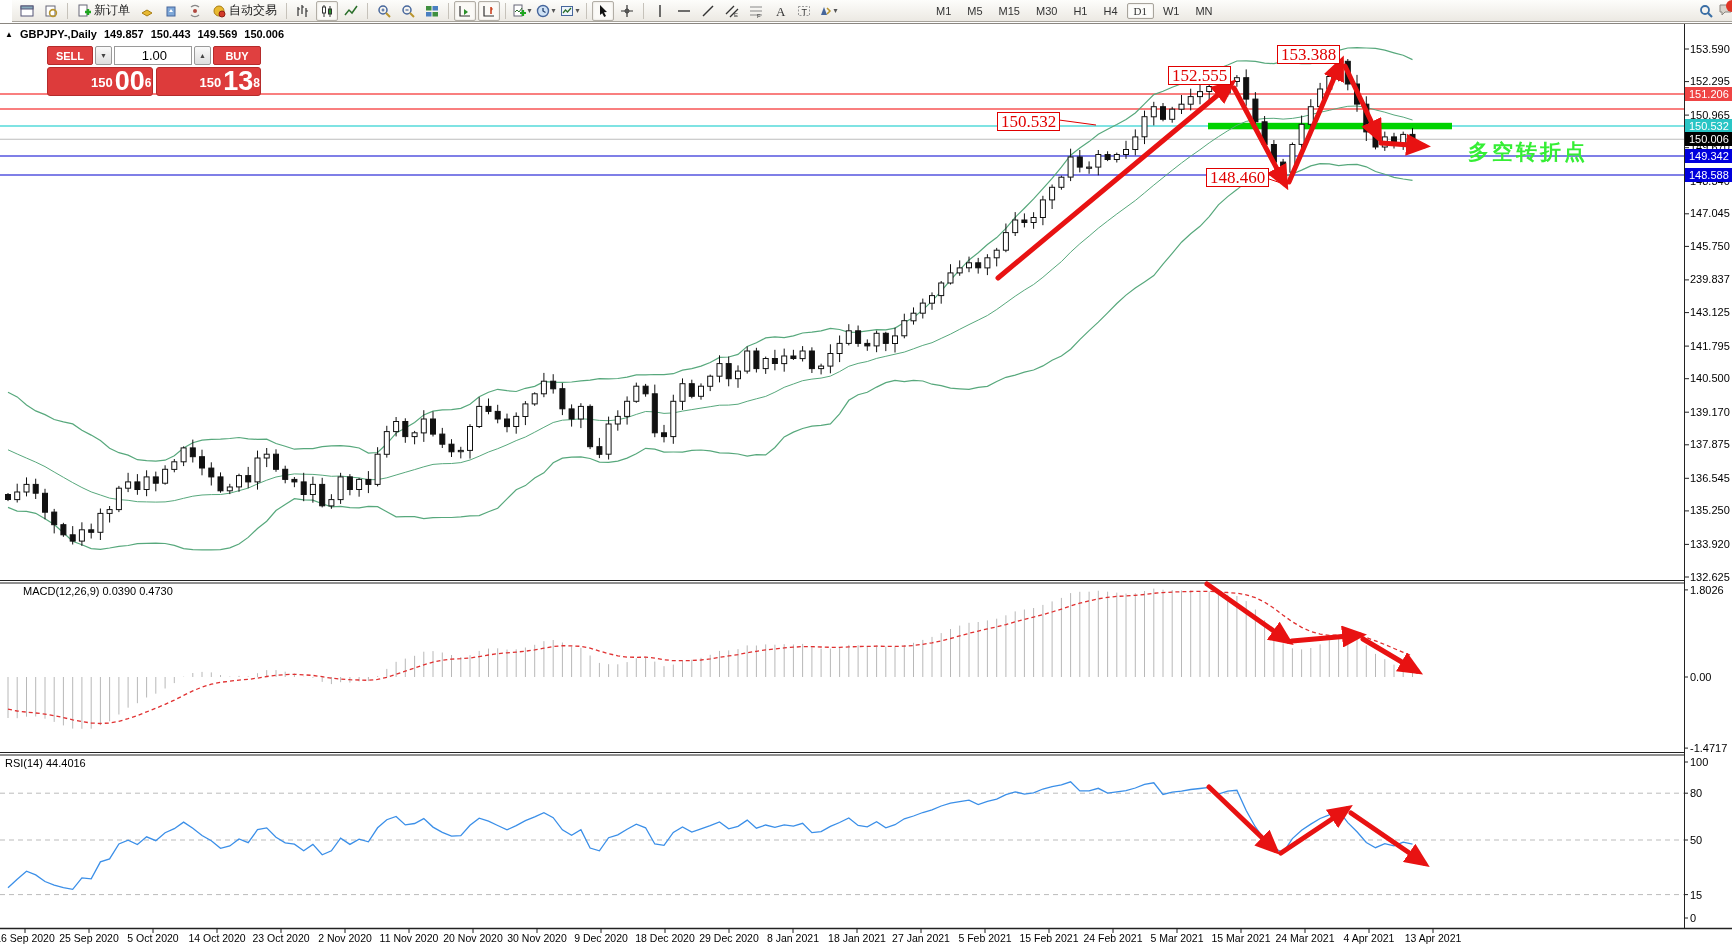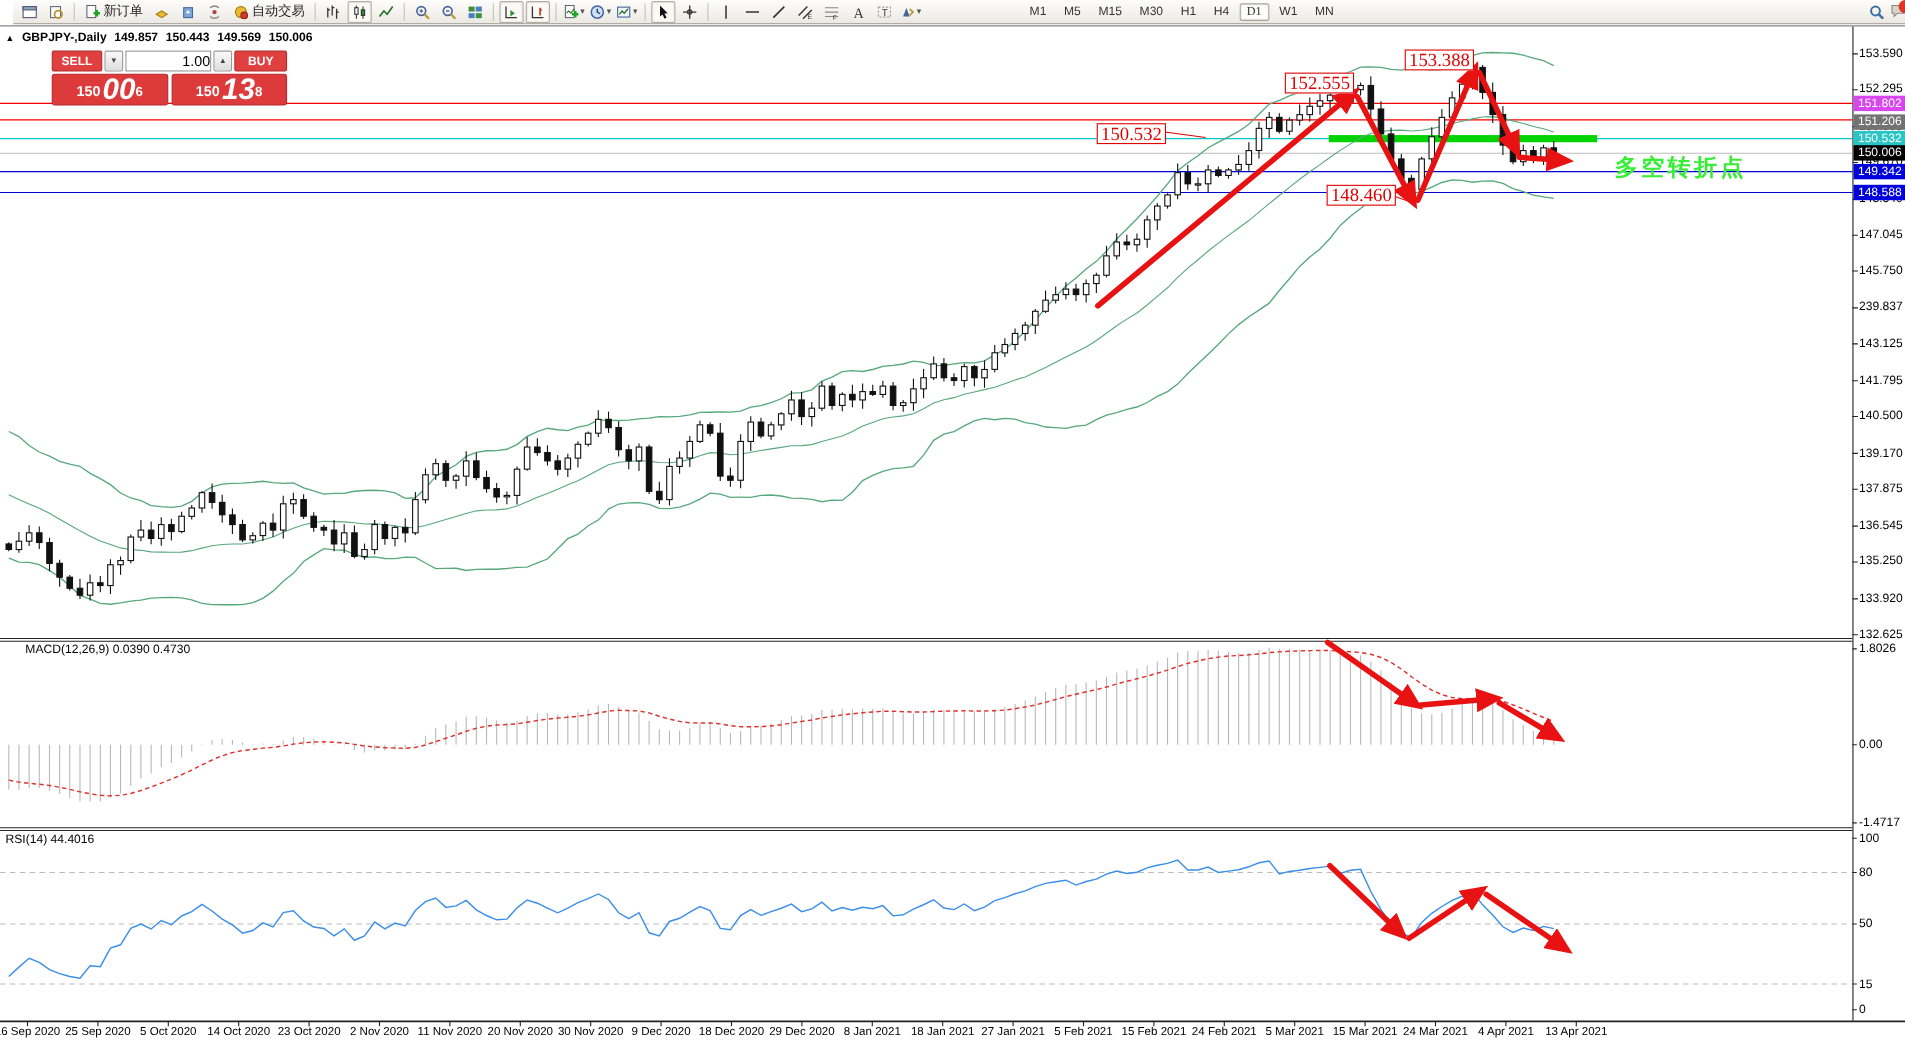--- a/index.html
+++ b/index.html
@@ -31,26 +31,26 @@
   #ohlc-line .tri{font-size:8px;}
   
   #oneclick{position:absolute;left:5px;top:46px;width:214px;margin-left:42px;}
   #oc-row1{display:flex;height:19px;gap:2px;}
   .oc-btn{background:#e04040;border:1px solid #b52b2b;color:#fff;font-size:11px;font-weight:bold;
           display:flex;align-items:center;justify-content:center;border-radius:2px;}
   #oc-sell{width:44px;} #oc-buy{width:46px;}
   .oc-spin{width:15px;background:linear-gradient(#fafafa,#dedede);border:1px solid #9a9a9a;
            display:flex;align-items:center;justify-content:center;font-size:7px;color:#444;border-radius:2px;}
   #oc-vol{flex:1;background:#fff;border:1px solid #9a9a9a;font-size:13px;display:flex;
-          align-items:center;justify-content:flex-end;padding-right:0;}
+          align-items:center;justify-content:flex-end;padding-right:24px;}
   #oc-row2{display:flex;gap:3px;margin-top:2px;height:29px;}
   .oc-price{flex:1;background:#dd3b3b;border:1px solid #b52b2b;border-radius:3px;color:#fff;
-            display:flex;align-items:flex-end;justify-content:center;padding-bottom:1px;}
+            display:flex;align-items:flex-end;justify-content:flex-end;padding-bottom:1px;}
   .oc-small{font-size:13px;font-weight:bold;margin-right:2px;line-height:22px;}
-  .oc-big{font-size:27px;font-weight:bold;line-height:26px;font-style:italic;}
+  .oc-big{font-size:27px;font-weight:bold;line-height:26px;}
   .oc-sup{font-size:12px;font-weight:bold;line-height:30px;align-self:flex-start;}
   
   .plabel{position:absolute;background:#fff;border:1px solid #e00000;color:#e00000;
           font-family:"Liberation Serif",serif;font-size:17px;line-height:17px;padding:0 3px;z-index:6;}
   #note-cn{position:absolute;font-size:21px;letter-spacing:3px;font-weight:bold;z-index:6;}
   
   .ax-tick{position:absolute;left:1690px;font-size:11px;color:#000;white-space:nowrap;}
   .ax-badge{position:absolute;left:1685px;width:47px;height:14px;font-size:11px;color:#fff;
             line-height:14px;padding-left:4px;box-sizing:border-box;z-index:5;}
   .panel-label{position:absolute;font-size:11px;color:#000;z-index:4;}
@@ -866,21 +866,21 @@
       <div class="ax-tick" style="top:306px">143.125</div>
       <div class="ax-tick" style="top:340px">141.795</div>
       <div class="ax-tick" style="top:372px">140.500</div>
       <div class="ax-tick" style="top:406px">139.170</div>
       <div class="ax-tick" style="top:438px">137.875</div>
       <div class="ax-tick" style="top:472px">136.545</div>
       <div class="ax-tick" style="top:504px">135.250</div>
       <div class="ax-tick" style="top:538px">133.920</div>
       <div class="ax-tick" style="top:571px">132.625</div>
       <div class="ax-badge" style="top:87px;background:#d946ef">151.802</div>
-      <div class="ax-badge" style="top:104px;background:#737373">151.206</div>
+      <div class="ax-badge" style="top:87px;background:#ef4444">151.206</div>
       <div class="ax-badge" style="top:119px;background:#29c5c5">150.532</div>
       <div class="ax-badge" style="top:132px;background:#000000">150.006</div>
       <div class="ax-badge" style="top:149px;background:#0000dd">149.342</div>
       <div class="ax-badge" style="top:168px;background:#0000dd">148.588</div>
       <div class="ax-tick" style="top:584px">1.8026</div>
       <div class="ax-tick" style="top:671px">0.00</div>
       <div class="ax-tick" style="top:742px">-1.4717</div>
       <div class="ax-tick" style="top:756px">100</div>
       <div class="ax-tick" style="top:787px">80</div>
       <div class="ax-tick" style="top:834px">50</div>

